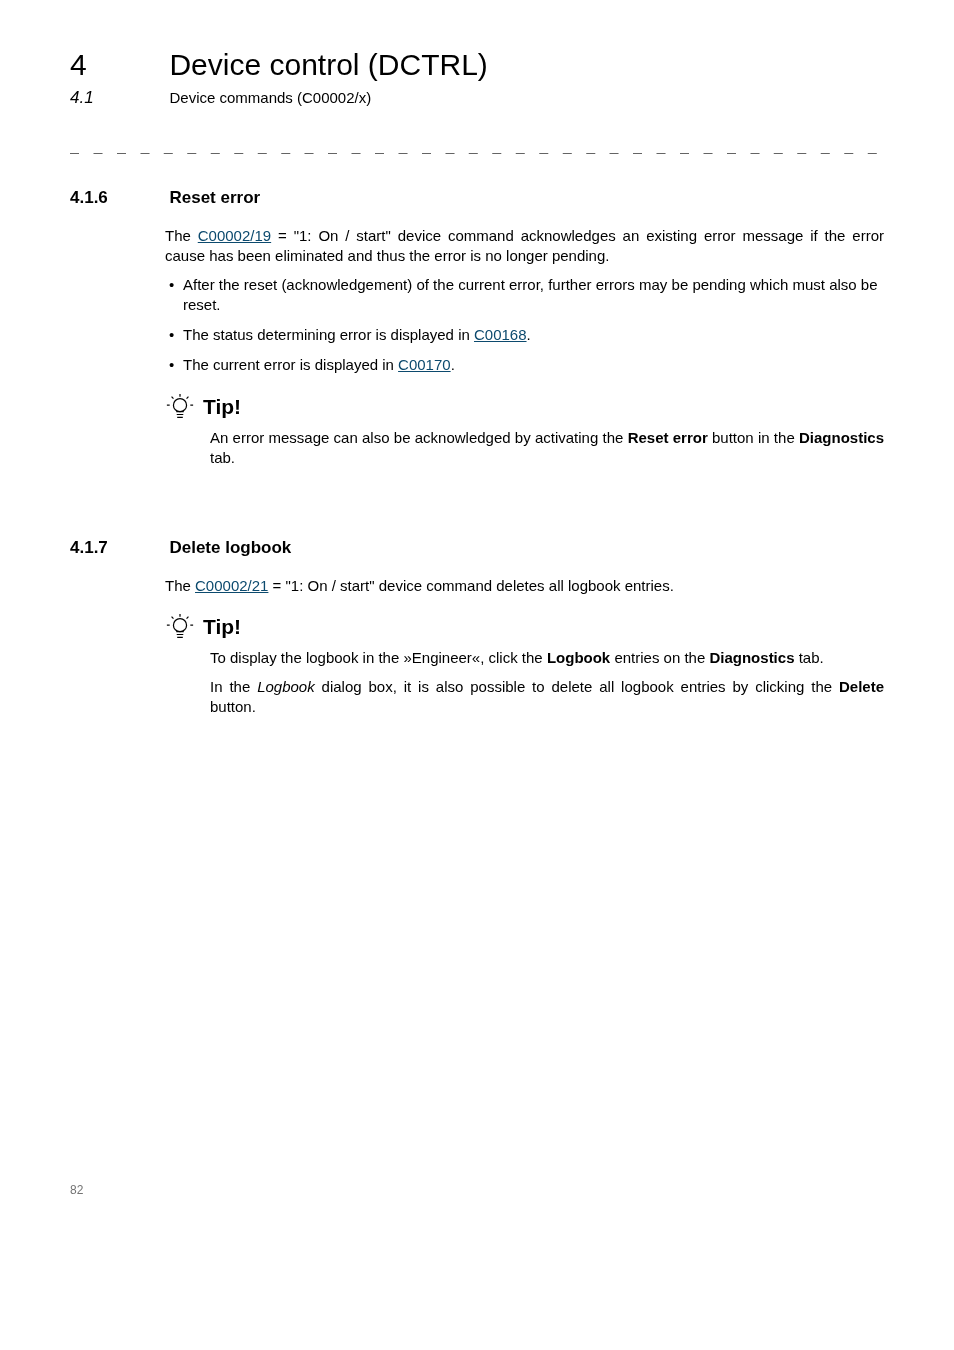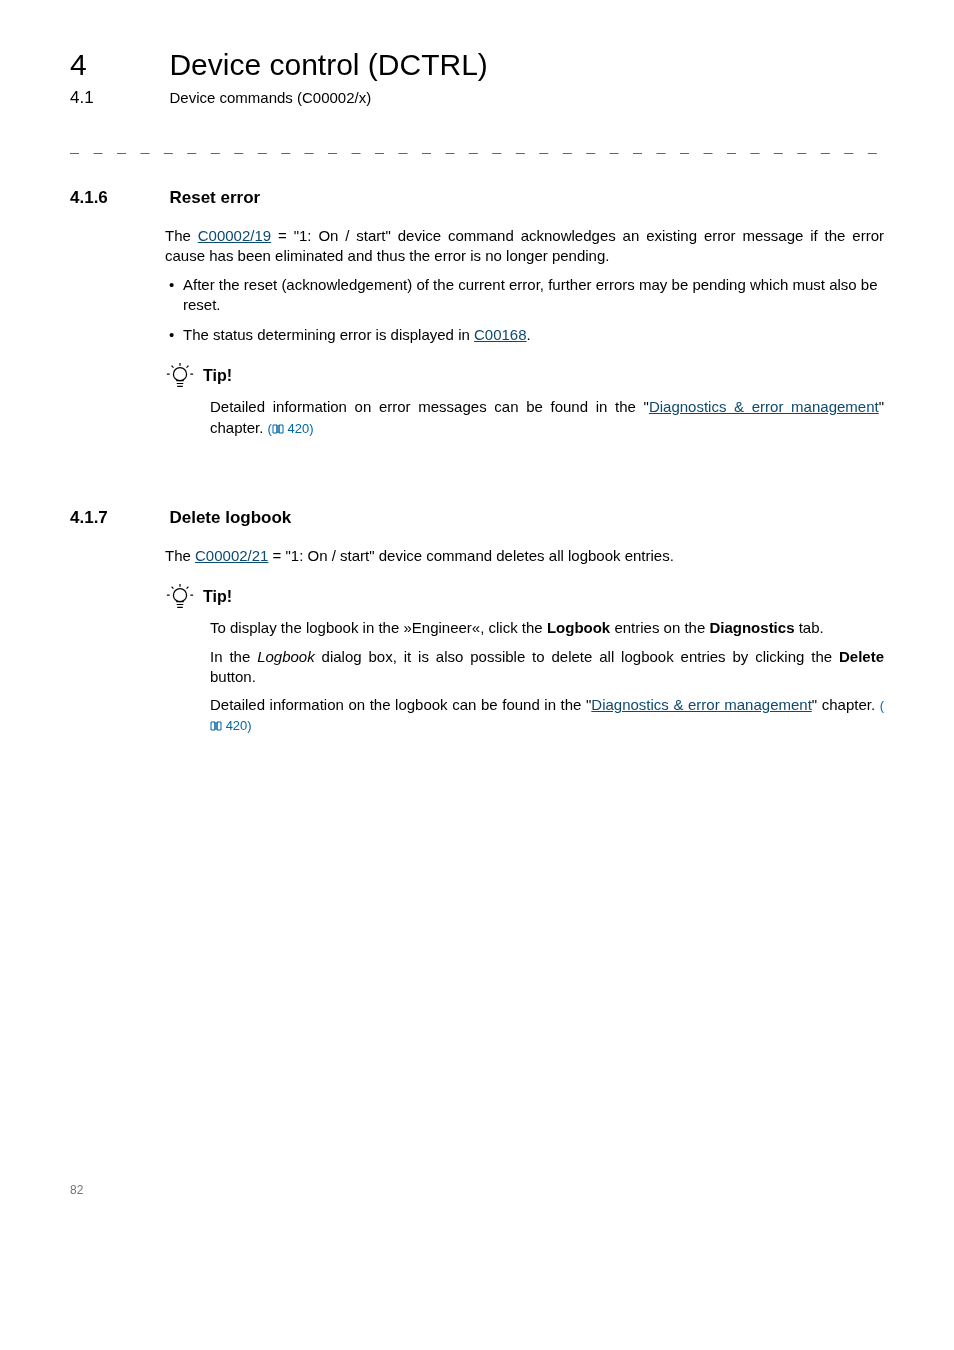--- a/index.html
+++ b/index.html
@@ -27,20 +27,21 @@
   .header-title {
     font-size: 30px;
     font-weight: 400;
   }
   .subheader-num {
     font-size: 17px;
     font-weight: 400;
     display: inline-block;
     width: 95px;
     margin-top: 6px;
+    font-style: italic;
   }
   .subheader-title {
     font-size: 15px;
     font-weight: 400;
   }
   .dashes {
     font-family: monospace;
     letter-spacing: 0.18em;
     font-size: 15px;
     color: #000;
@@ -87,21 +88,21 @@
     top: 0;
   }
   .link { color: #0c4a6e; text-decoration: underline; }
   .tip-row {
     margin-left: 95px;
     margin-top: 16px;
     display: flex;
     align-items: center;
     gap: 8px;
   }
-  .tip-label { font-size: 16px; font-weight: 700; }
+  .tip-label { font-size: 21px; font-weight: 700; }
   .tip-body {
     margin-left: 140px;
     margin-top: 6px;
     font-size: 15px;
     line-height: 1.35;
   }
   .tip-body p { margin: 0 0 8px 0; }
   .pageref { color: #0066a6; font-size: 13px; }
   .footer {
     position: absolute;
@@ -136,20 +137,21 @@
     <span class="sec-num">4.1.6</span>
     <span class="sec-title">Reset error</span>
 
     <div class="body-block">
       <p class="justify">
         <span>The </span><a class="link">C00002/19</a><span> = "1: On / start" device command acknowledges an existing error message if the error cause has been eliminated and thus the error is no longer pending.</span>
       </p>
       <ul class="bullets">
         <li><span>After the reset (acknowledgement) of the current error, further errors may be pending which must also be reset.</span></li>
         <li><span>The status determining error is displayed in </span><a class="link">C00168</a><span>.</span></li>
+        <li><span>The current error is displayed in </span><a class="link">C00170</a><span>.</span></li>
       </ul>
     </div>
 
     <div class="tip-row">
       <span class="tip-icon">
         <svg viewBox="0 0 32 32">
             <g stroke="#000" stroke-width="1.3" fill="none">
               <circle cx="16" cy="14" r="7"></circle>
               <line x1="16" y1="2" x2="16" y2="5"></line>
               <line x1="5" y1="14" x2="2" y2="14"></line>
@@ -157,25 +159,21 @@
               <line x1="7" y1="5" x2="9" y2="7"></line>
               <line x1="25" y1="5" x2="23" y2="7"></line>
               <path d="M12 21 h8 M12.5 24 h7 M13 27 h6"></path>
             </g>
           </svg>
       </span>
       <span class="tip-label">Tip!</span>
     </div>
     <div class="tip-body">
       <p class="justify">
-        <span>Detailed information on error messages can be found in the "</span><a class="link">Diagnostics &amp; error management</a><span>" chapter. </span><span class="pageref">(<span class="book-icon"><svg width="12" height="10" viewBox="0 0 12 10">
-                <g stroke="#0066a6" stroke-width="1" fill="none">
-                  <path d="M1 1 h4 v8 h-4z M7 1 h4 v8 h-4z M5 1 v8 M7 1 v8"></path>
-                </g>
-              </svg></span> <span>420</span>)</span>
+        <span>An error message can also be acknowledged by activating the </span><b>Reset error</b><span> button in the </span><b>Diagnostics</b><span> tab.</span>
       </p>
     </div>
   </div>
 
   <div class="section" style="margin-top:70px">
     <span class="sec-num">4.1.7</span>
     <span class="sec-title">Delete logbook</span>
 
     <div class="body-block">
       <p>
@@ -199,27 +197,20 @@
       </span>
       <span class="tip-label">Tip!</span>
     </div>
     <div class="tip-body">
       <p class="justify">
         <span>To display the logbook in the »Engineer«, click the </span><b>Logbook</b><span> entries on the </span><b>Diagnostics</b><span> tab.</span>
       </p>
       <p class="justify">
         <span>In the </span><i>Logbook</i><span> dialog box, it is also possible to delete all logbook entries by clicking the </span><b>Delete</b><span> button.</span>
       </p>
-      <p class="justify">
-        <span>Detailed information on the logbook can be found in the "</span><a class="link">Diagnostics &amp; error management</a><span>" chapter. </span><span class="pageref">(<span class="book-icon"><svg width="12" height="10" viewBox="0 0 12 10">
-                <g stroke="#0066a6" stroke-width="1" fill="none">
-                  <path d="M1 1 h4 v8 h-4z M7 1 h4 v8 h-4z M5 1 v8 M7 1 v8"></path>
-                </g>
-              </svg></span> <span>420</span>)</span>
-      </p>
     </div>
   </div>
 
   <div class="footer">
     <span class="pnum">82</span>
   </div>
 
 </div>
 
 </body></html>

